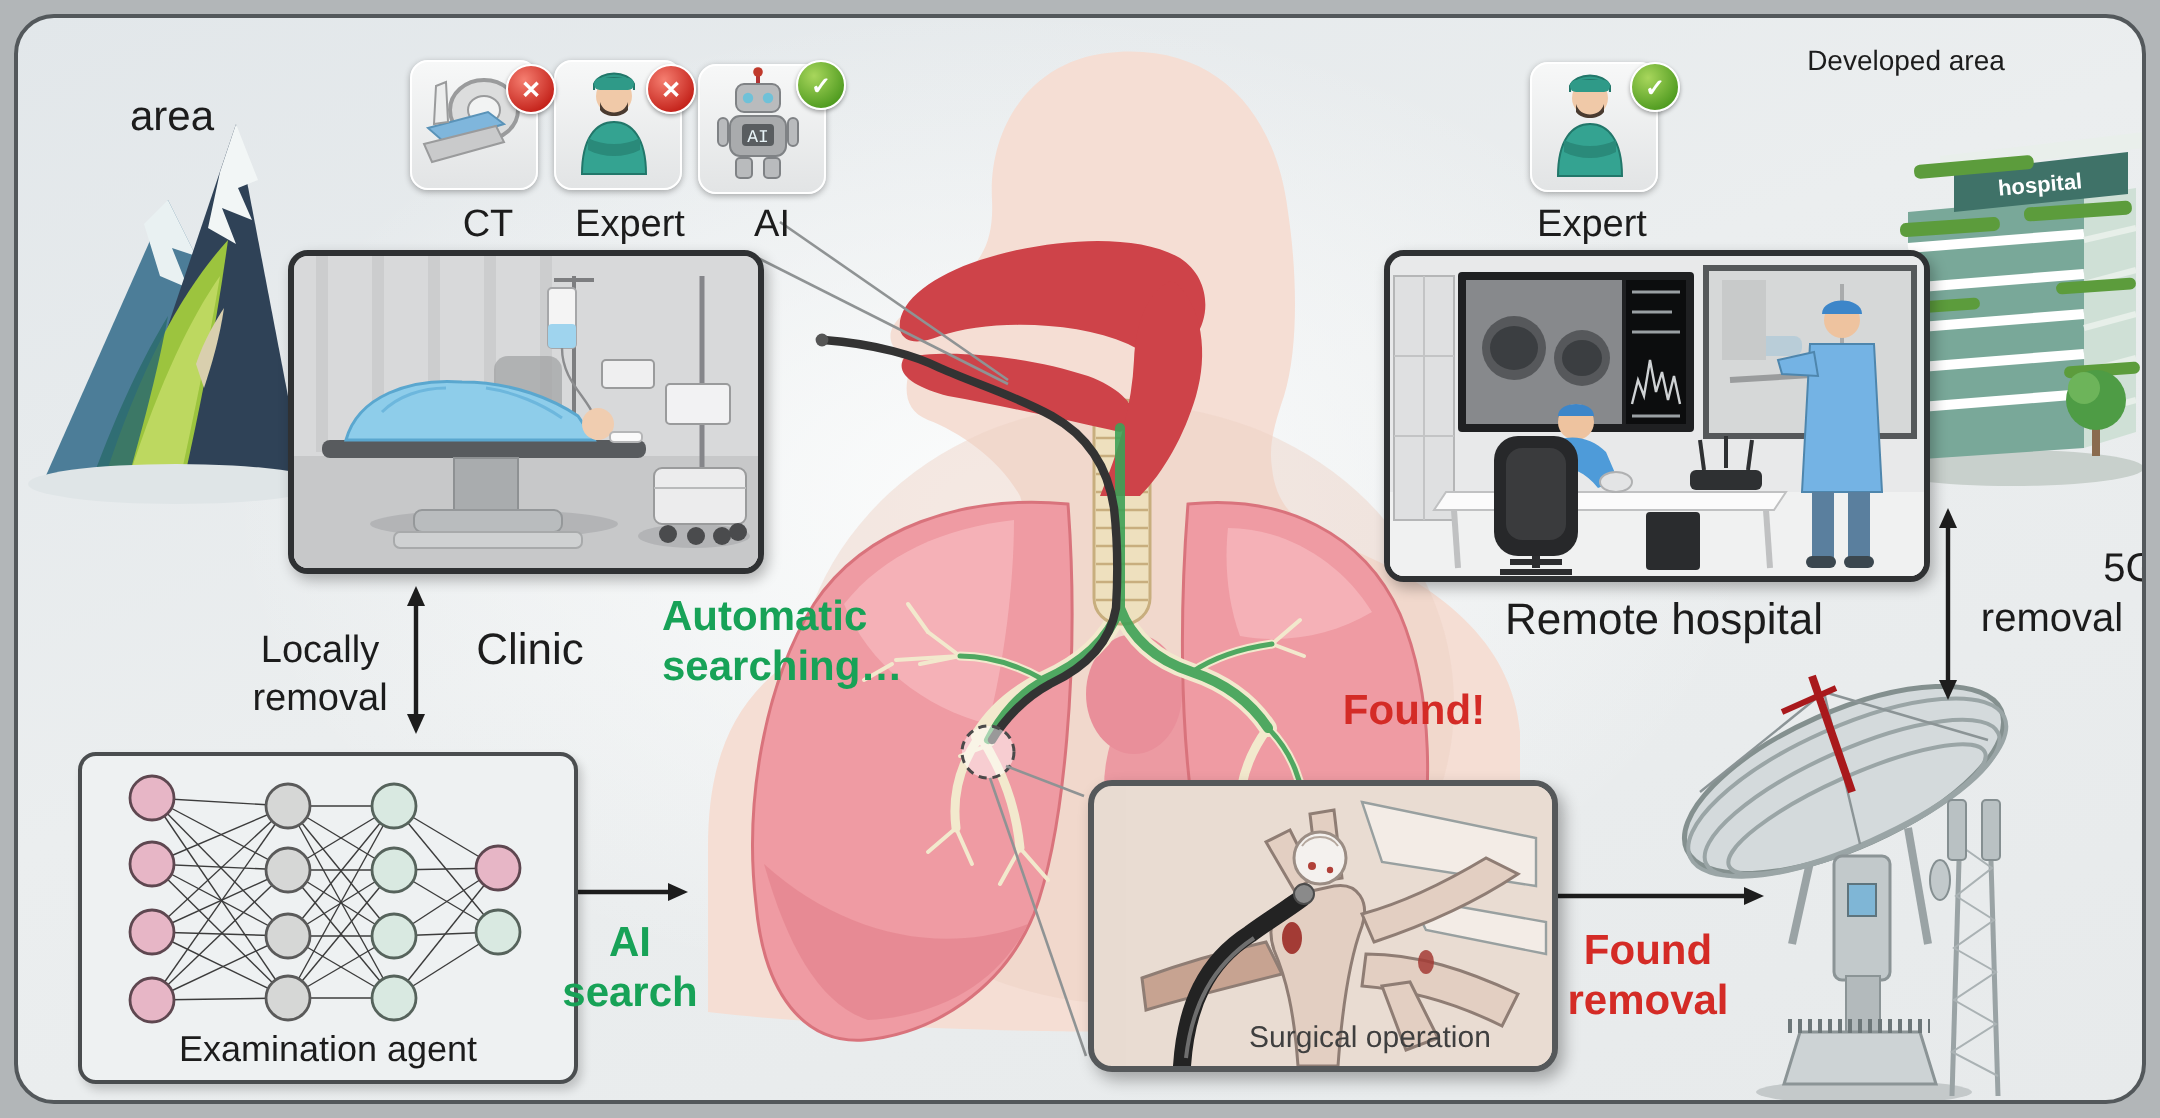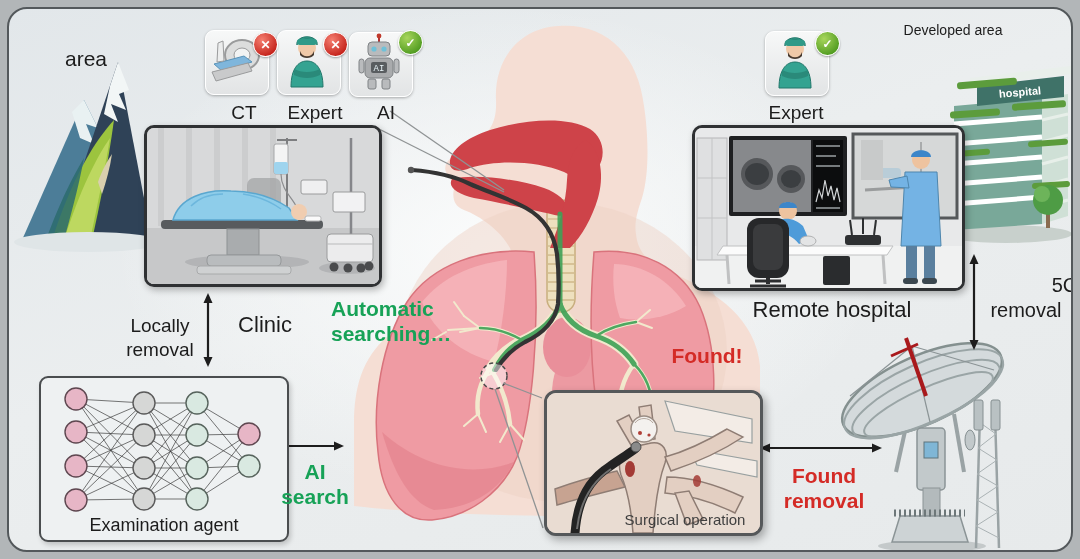--- a/index.html
+++ b/index.html
@@ -412,21 +412,21 @@
     <div class="t tc" style="left:123px;top:147px;font-size:18px;">Examination agent</div>
   </div>
 
   <div class="t tc green-b" style="left:306px;top:463px;font-size:21px;">AI</div>
   <div class="t tc green-b" style="left:306px;top:488px;font-size:21px;">search</div>
 
   <div class="t green-b" style="left:322px;top:288px;font-size:21px;">Automatic</div>
   <div class="t green-b" style="left:322px;top:313px;font-size:21px;">searching…</div>
   <div class="t tc red-b" style="left:698px;top:347px;font-size:21px;">Found!</div>
 
-  <div class="inset" style="left:535px;top:381px;width:213px;height:140px;">
+  <div class="inset" style="left:535px;top:381px;width:213px;height:140px;padding-left:16px;">
     <svg width="213" height="140" viewBox="0 0 213 140">
       <rect width="213" height="140" fill="#e9dcd2"></rect>
       <g fill="#f3ece6" stroke="#98a0a0" stroke-width="1.2">
         <polygon points="118,8 205,26 205,50 128,38"></polygon>
         <polygon points="142,56 210,68 210,84 150,72"></polygon>
       </g>
       <g fill="#e3cfc2" stroke="#8f7d74" stroke-width="1.5">
         <path d="M86,140 C84,112 80,96 74,82 C70,70 74,58 86,54 L104,50 C116,48 122,58 118,70 C112,86 108,112 106,140 Z"></path>
         <path d="M8,96 C30,88 52,82 70,78 L78,94 C54,100 30,106 10,112 Z" fill="#c7a391"></path>
         <path d="M84,52 L70,28 L82,22 L94,46 Z"></path>

